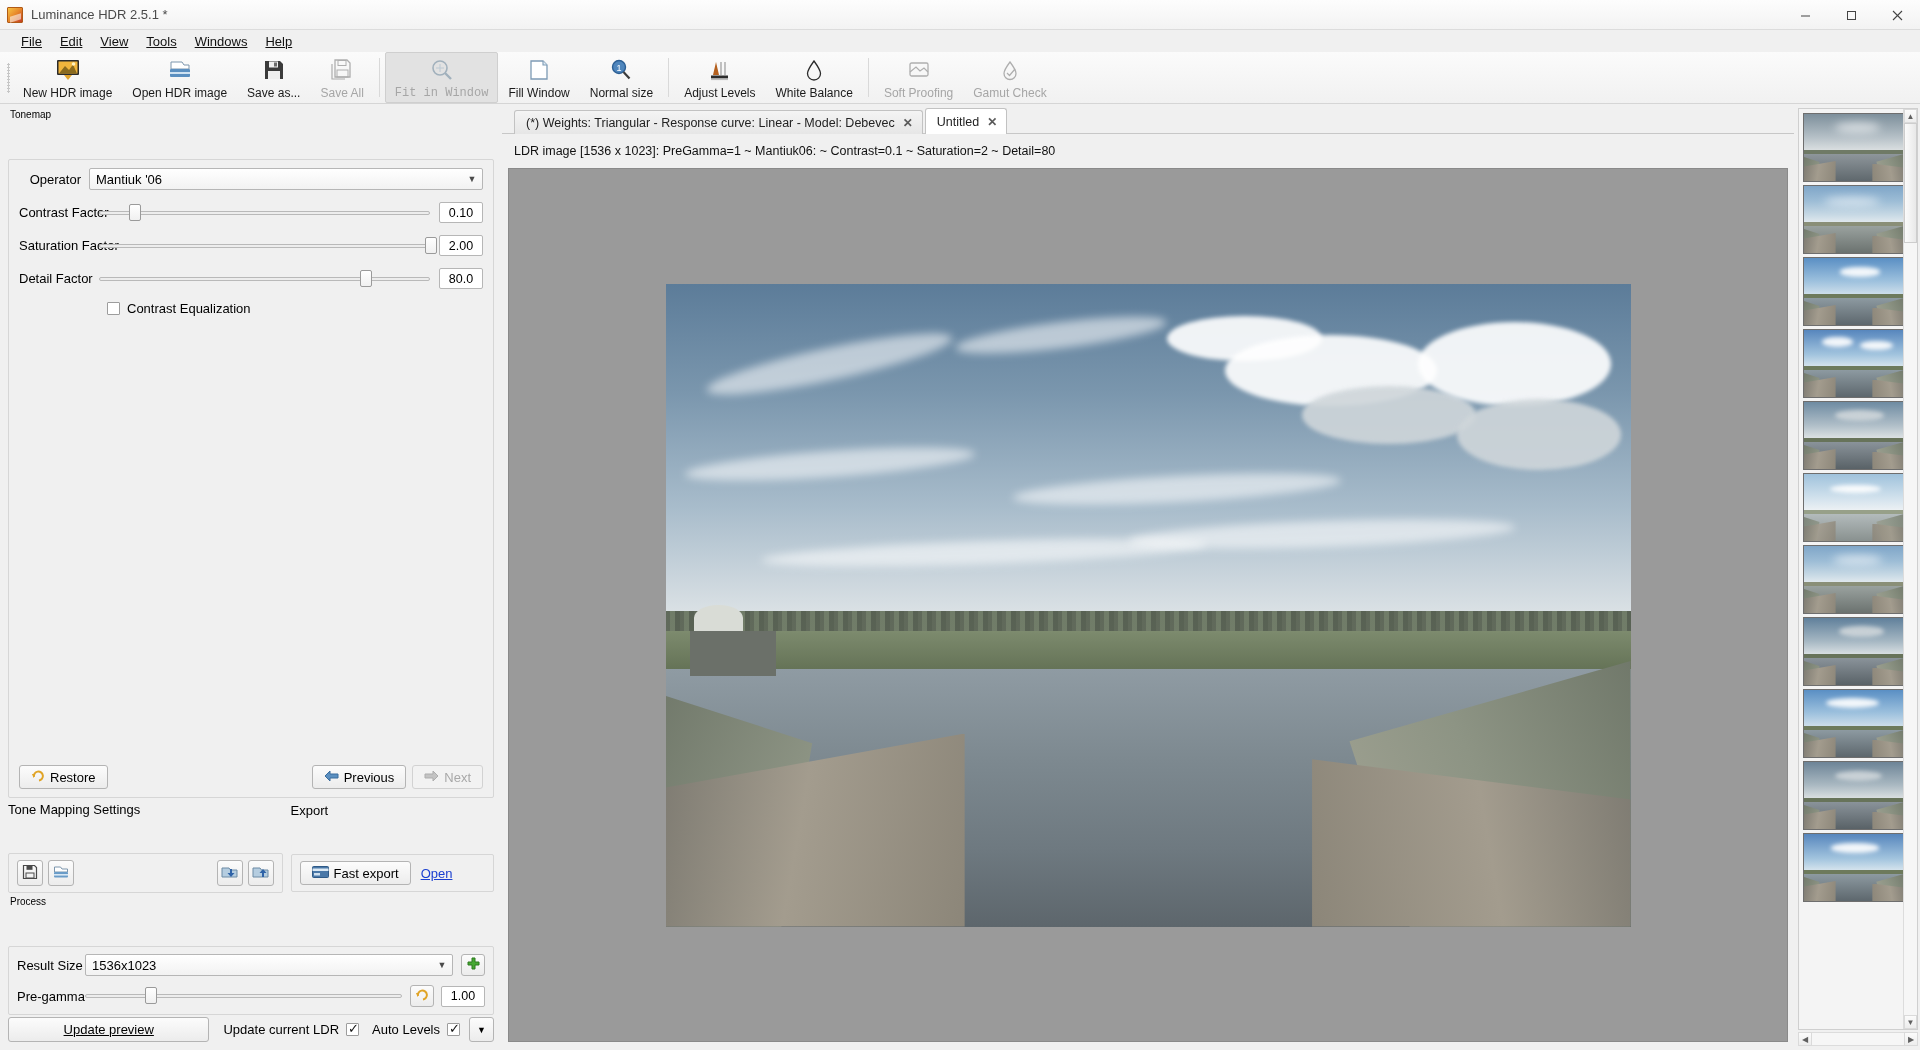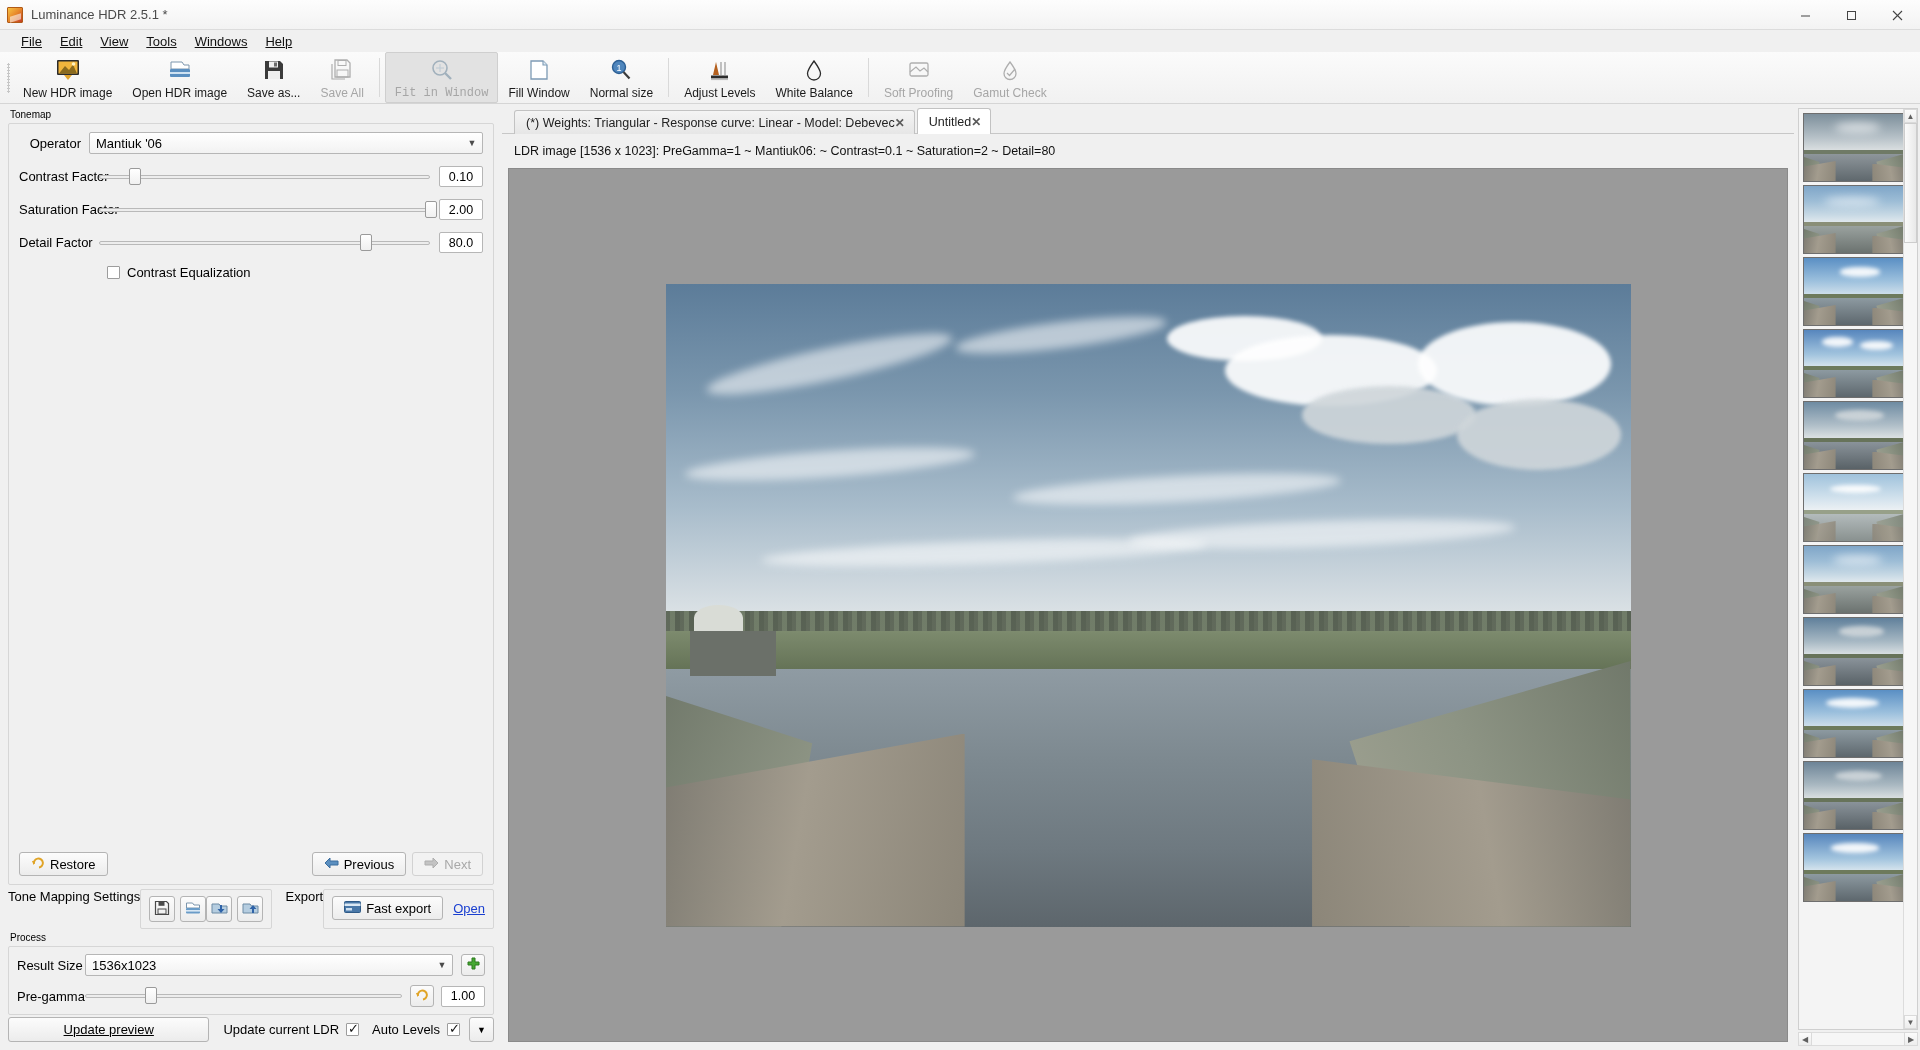--- a/index.html
+++ b/index.html
@@ -79,21 +79,21 @@
   .body { flex: 1; display: flex; min-height: 0; }
 
   
   .leftdock {
     width: 500px; min-width: 500px;
     display: flex; flex-direction: column;
     padding: 4px 6px 4px 8px; background: #f0f0f0;
   }
   .group { margin-bottom: 4px; }
   .group > .glabel { font-size: 10px; padding: 1px 0 3px 2px; }
-  .gbox { border: 1px solid #d6d6d6; border-radius: 2px; background: #f0f0f0; padding: 8px 10px; }
+  .gbox { border: 1px solid #d6d6d6; border-radius: 2px; background: #f0f0f0; padding: 8px 10px; margin-top: 36px; }
 
   .row { display: flex; align-items: center; margin-bottom: 12px; }
   .row:last-child { margin-bottom: 0; }
   .row .rlabel { text-align: right; padding-right: 8px; font-size: 13px; white-space: nowrap; }
 
   .combo {
     flex: 1; height: 22px; border: 1px solid #b6b6b6; border-radius: 2px;
     background: linear-gradient(#ffffff,#f2f2f2);
     display: flex; align-items: center; padding: 0 2px 0 6px; font-size: 13px;
     position: relative;
@@ -136,29 +136,29 @@
     background: linear-gradient(#fcfcfc,#ececec);
     display: inline-flex; align-items: center; justify-content: center;
     padding: 0 11px; font-size: 13px; gap: 5px; white-space: nowrap;
   }
   .btn.disabled { color: #a8a8a8; background: #f2f2f2; border-color: #d2d2d2; }
   .btn.sq { width: 26px; height: 26px; padding: 0; }
 
   .btnbar { display: flex; align-items: center; }
 
   .twocol { display: flex; gap: 8px; }
-  .twocol > div { display: flex; flex-direction: row; }
+  .twocol > div { display: flex; flex-direction: column; justify-content: center; }
 
   .link { color: #1a3fd0; text-decoration: underline; font-size: 13px; }
 
   
   .center { flex: 1; display: flex; flex-direction: column; min-width: 0; padding: 4px 2px 4px 2px; }
   .tabbar { height: 26px; display: flex; align-items: flex-end; padding-left: 12px; border-bottom: 1px solid #c7c7c7; }
   .tab {
-    height: 24px; display: flex; align-items: center; gap: 0;
+    height: 24px; display: flex; align-items: center; gap: 8px;
     padding: 0 9px 0 11px; font-size: 12.5px;
     border: 1px solid #c2c2c2; border-bottom: none;
     border-radius: 3px 3px 0 0;
     background: linear-gradient(#f4f4f4,#e6e6e6); margin-right: 2px;
     position: relative; top: 1px; color: #222;
   }
   .tab.active { background: #ffffff; height: 26px; border-color: #c2c2c2; }
   .tab .x { font-size: 12px; color: #5a5a5a; font-weight: bold; }
   .statusline { font-size: 12.5px; padding: 10px 0 8px 12px; color: #111; }
   .canvas {

